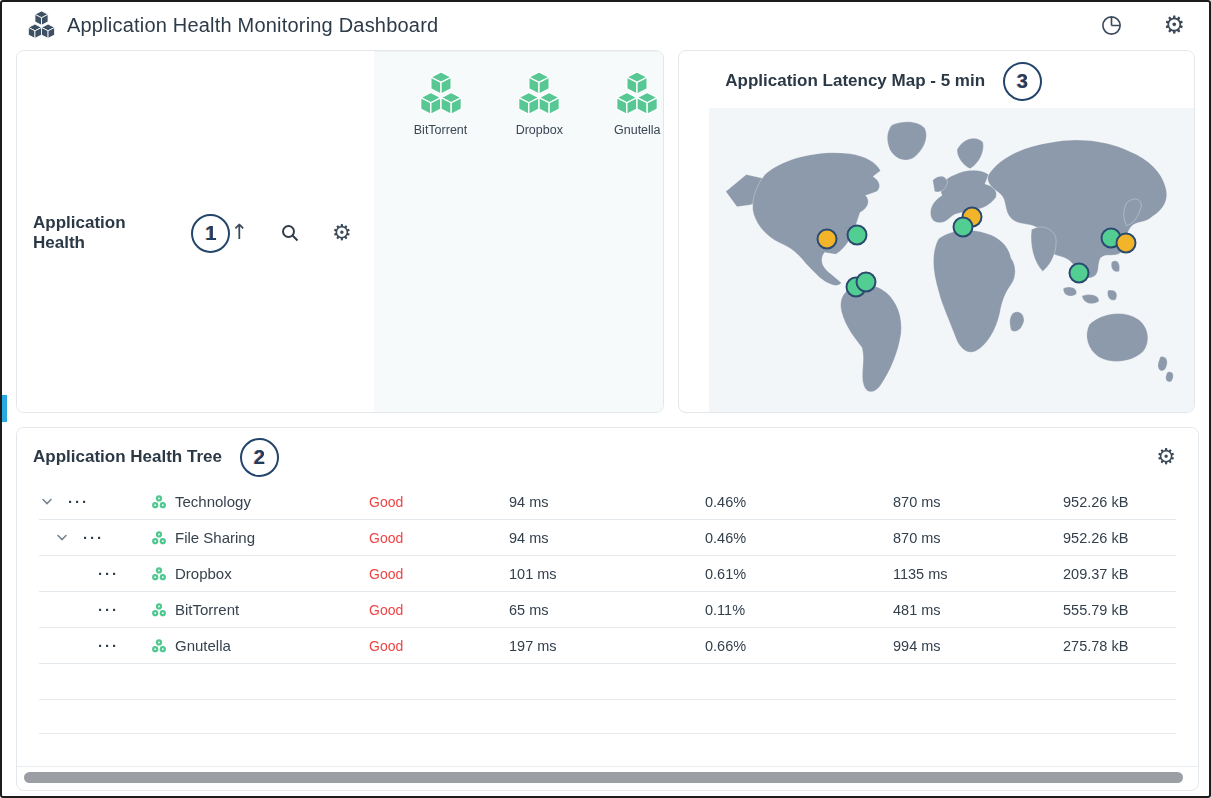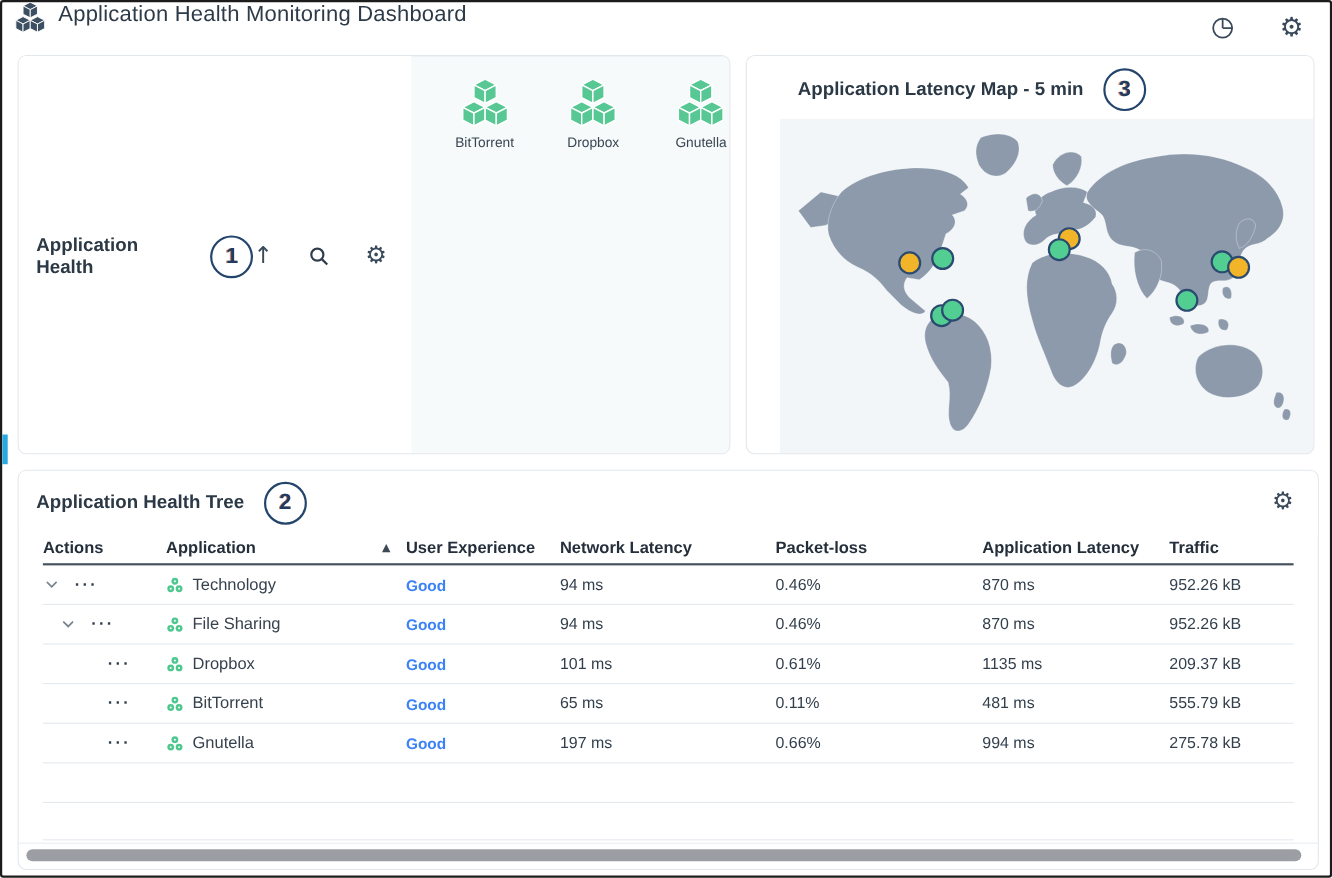--- a/index.html
+++ b/index.html
@@ -9,22 +9,22 @@
     background: #ffffff;
     position: relative;
     border: 2px solid #1c1c1c;
     border-radius: 3px;
     color: #2e3b49;
   }
 
   
   .topbar {
     height: 46px;
-    display: flex; 
-    padding: 0 24px 0 12px;
+    display: flex; align-items: center;
+    padding: 0 24px 0 26px;
   }
   .topbar .logo { width: 27px; height: 29px; margin-right: 12px; }
   .topbar h1 { font-size: 20px; font-weight: 400; color: #2d3a48; letter-spacing: .2px; }
   .topbar .right { margin-left: auto; display: flex; align-items: center; gap: 40px; }
   .icon-btn { background: none; border: none; cursor: pointer; color: #3b4a5a;
               display: flex; align-items: center; justify-content: center; padding: 0; }
   .gear-glyph { font-size: 24px; line-height: 1; color: #3b4a5a; font-family: "DejaVu Sans", sans-serif; }
 
   
   .top-row { display: flex; gap: 14px; padding: 2px 14px 0 14px; }
@@ -83,21 +83,21 @@
   .thead .th { font-size: 15px; font-weight: 700; color: #242f3b; display: flex; align-items: center; }
   .th.app-col { justify-content: space-between; padding-right: 14px; }
   .sort-arrow { font-size: 10px; color: #3b4856; font-family: "DejaVu Sans", sans-serif; }
   .trow { height: 36px; border-bottom: 1px solid #e4e9ee; font-size: 14.5px; color: #323f4c; cursor: pointer; }
   .trow.empty { cursor: default; }
   .trow.empty:last-of-type { height: 34px; }
   .actions-cell { display: flex; align-items: center; }
   .chevron { width: 16px; display: inline-flex; justify-content: center; cursor: pointer; }
   .dots { margin-left: 13px; font-size: 15px; font-weight: 700; letter-spacing: 2px; color: #2f3c4a; cursor: pointer; line-height: 1; }
   .app-cell { display: flex; align-items: center; gap: 8px; font-size: 15px; color: #37424e; }
-  .status-good { color: #3b82f6; font-weight: 700; font-size: 14px; }
+  .status-good { color: #ef4444; font-weight: 400; font-size: 14px; }
 
   
   .hscroll { height: 24px; padding: 5px 7px 0 7px; border-top: 1px solid #e8edf1; }
   .hscroll .thumb { height: 11px; width: calc(100% - 8px); background: #9b9fa4; border-radius: 6px; cursor: pointer; }
 
   
   .edge-tab { position: absolute; left: 0; top: 393px; width: 5px; height: 27px; background: #2aa9e0; z-index: 9; }
 
   
   .svg-icon { display: block; }
@@ -251,32 +251,20 @@
     <span class="panel-title">Application Health Tree</span>
     <span class="annotation-circle">2</span>
     <span class="tools">
       <button class="icon-btn">
         <span class="gear-glyph" style="font-size:22px">⚙</span>
       </button>
     </span>
   </div>
 
   <div class="tree-table">
-    <div class="tgrid thead">
-      <div class="th">Actions</div>
-      <div class="th app-col">
-        <span>Application</span>
-        <span class="sort-arrow">▲</span>
-      </div>
-      <div class="th">User Experience</div>
-      <div class="th">Network Latency</div>
-      <div class="th">Packet-loss</div>
-      <div class="th">Application Latency</div>
-      <div class="th">Traffic</div>
-    </div>
 
     <div id="tree-rows">
   <div class="tgrid trow">
     <div class="actions-cell">
       <span class="indent" style="width: 0px;"></span>
       <span class="chevron">
         <svg width="10" height="7" viewBox="0 0 10 7" fill="none" stroke="#78858f" stroke-width="1.6" stroke-linecap="round">
           <polyline points="1,1.5 5,5.5 9,1.5"></polyline>
         </svg>
       </span>

